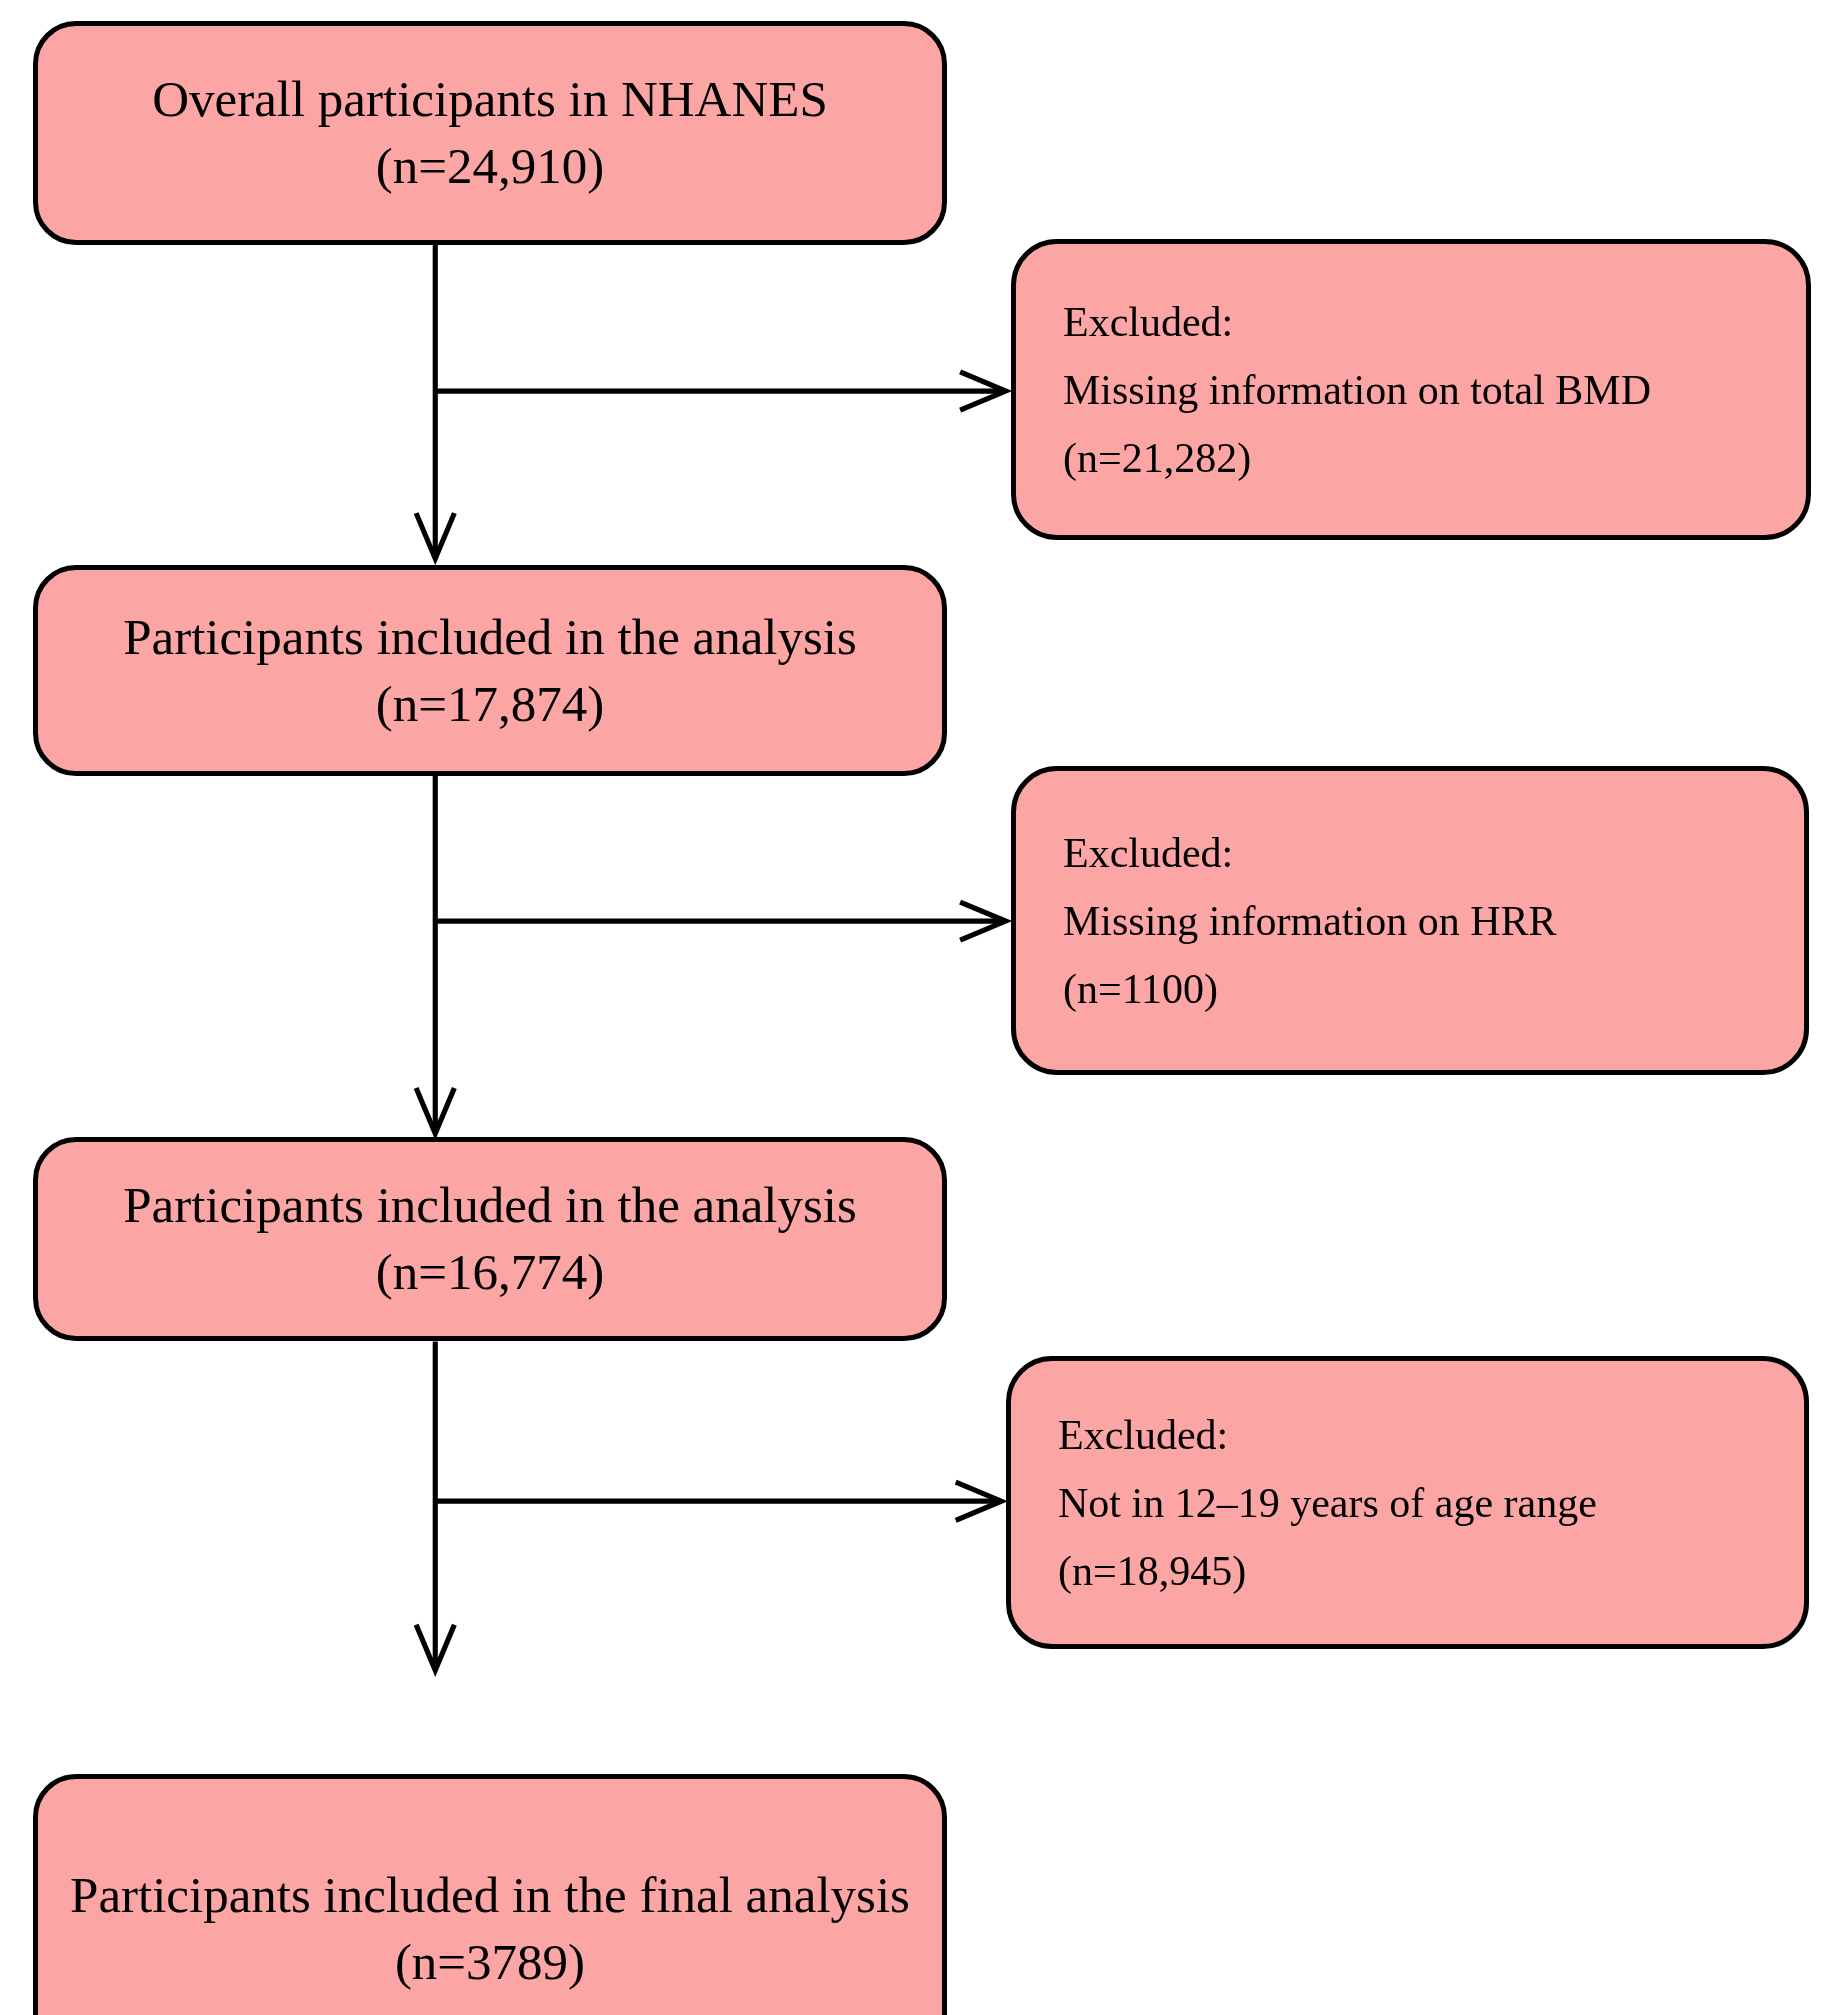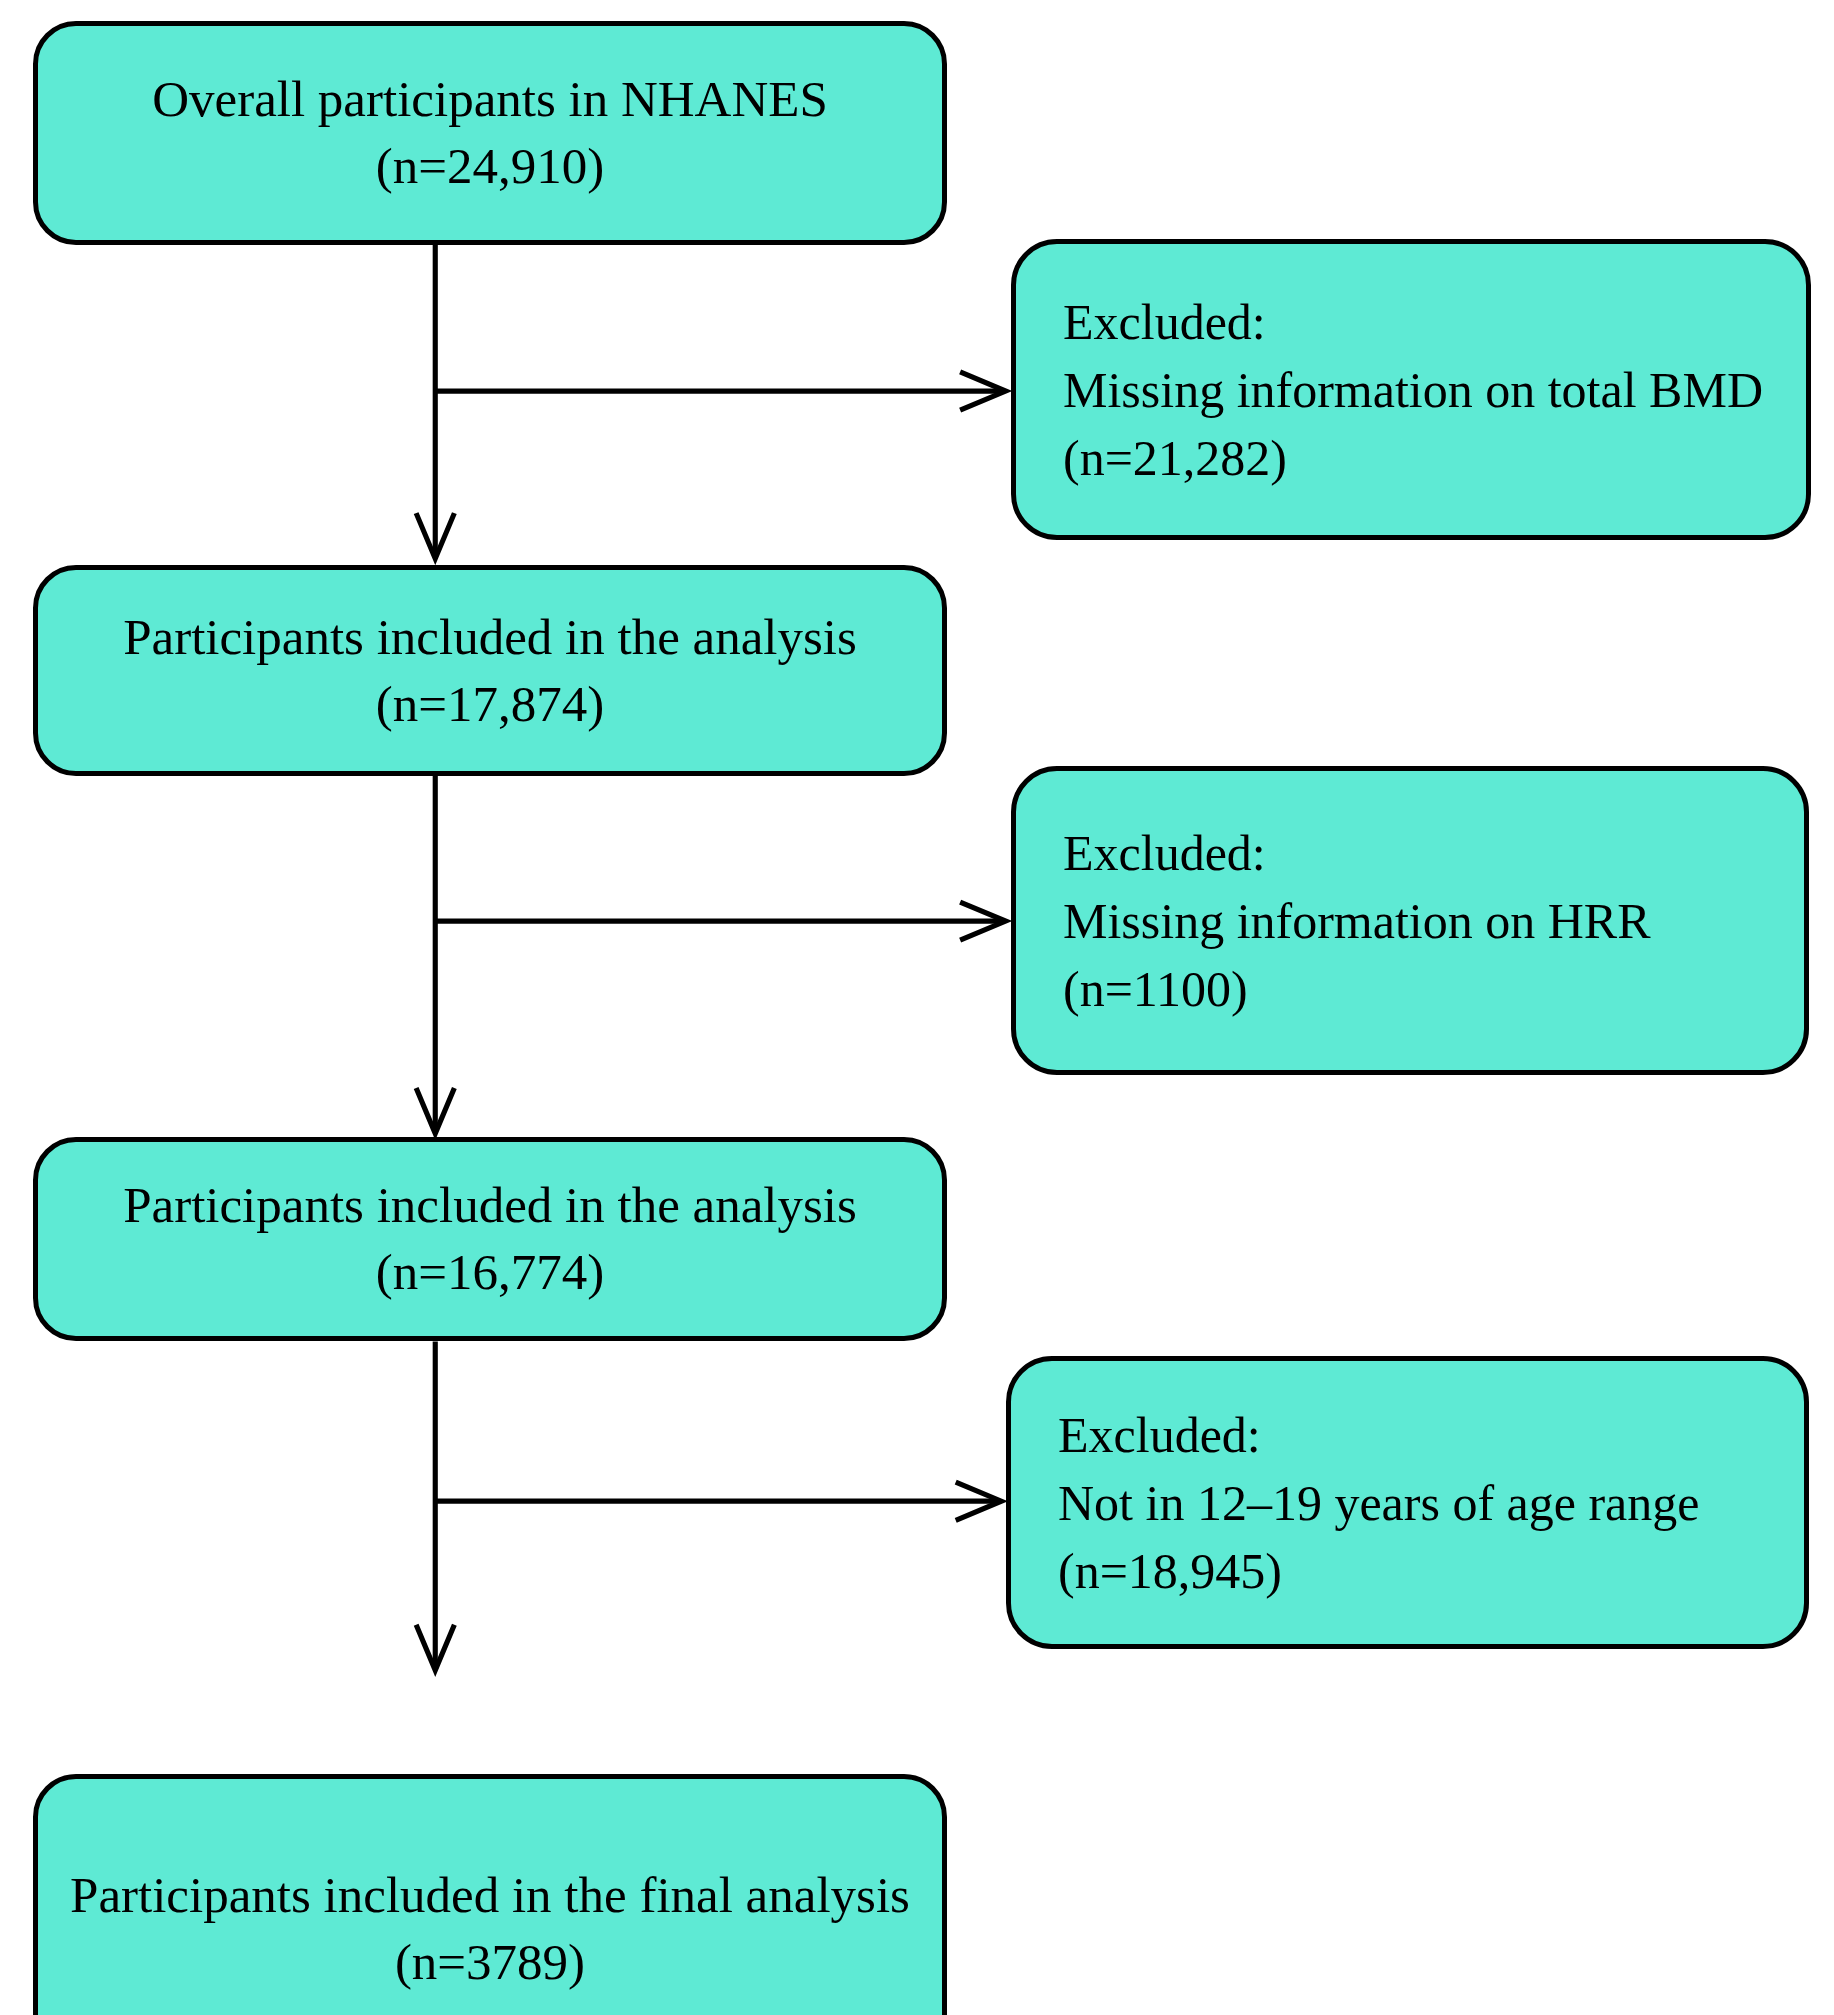--- a/index.html
+++ b/index.html
@@ -18,21 +18,21 @@
   .connectors {
     position: absolute;
     left: 0;
     top: 0;
     width: 1835px;
     height: 2015px;
   }
   .flow-box {
     position: absolute;
     box-sizing: border-box;
-    background: #5eead4;
+    background: #fca5a5;
     display: flex;
     flex-direction: column;
     justify-content: center;
   }
   .flow-box.main {
     border: 5.9px solid #000000;
     border-radius: 43px;
     align-items: center;
     text-align: center;
   }
@@ -43,21 +43,21 @@
     text-align: left;
     padding-left: 47px;
     padding-right: 17.6px;
   }
   .flow-box.main .line {
     font-size: 51px;
     line-height: 67px;
     white-space: nowrap;
   }
   .flow-box.excluded .line {
-    font-size: 50px;
+    font-size: 42px;
     line-height: 68px;
     white-space: nowrap;
   }
   
   #box-main-1 { left: 33px;   top: 20.6px;   width: 914px; height: 224px; }
   #box-main-2 { left: 33px;   top: 565px;  width: 914px; height: 211px; }
   #box-main-3 { left: 33px;   top: 1137px; width: 914px; height: 204px; }
   #box-main-4 { left: 33px;   top: 1774px; width: 914px; height: 310px; }
   #box-excl-1 { left: 1011px; top: 239px;  width: 800px; height: 301px; }
   #box-excl-2 { left: 1011px; top: 766px; width: 798px; height: 309px; }

